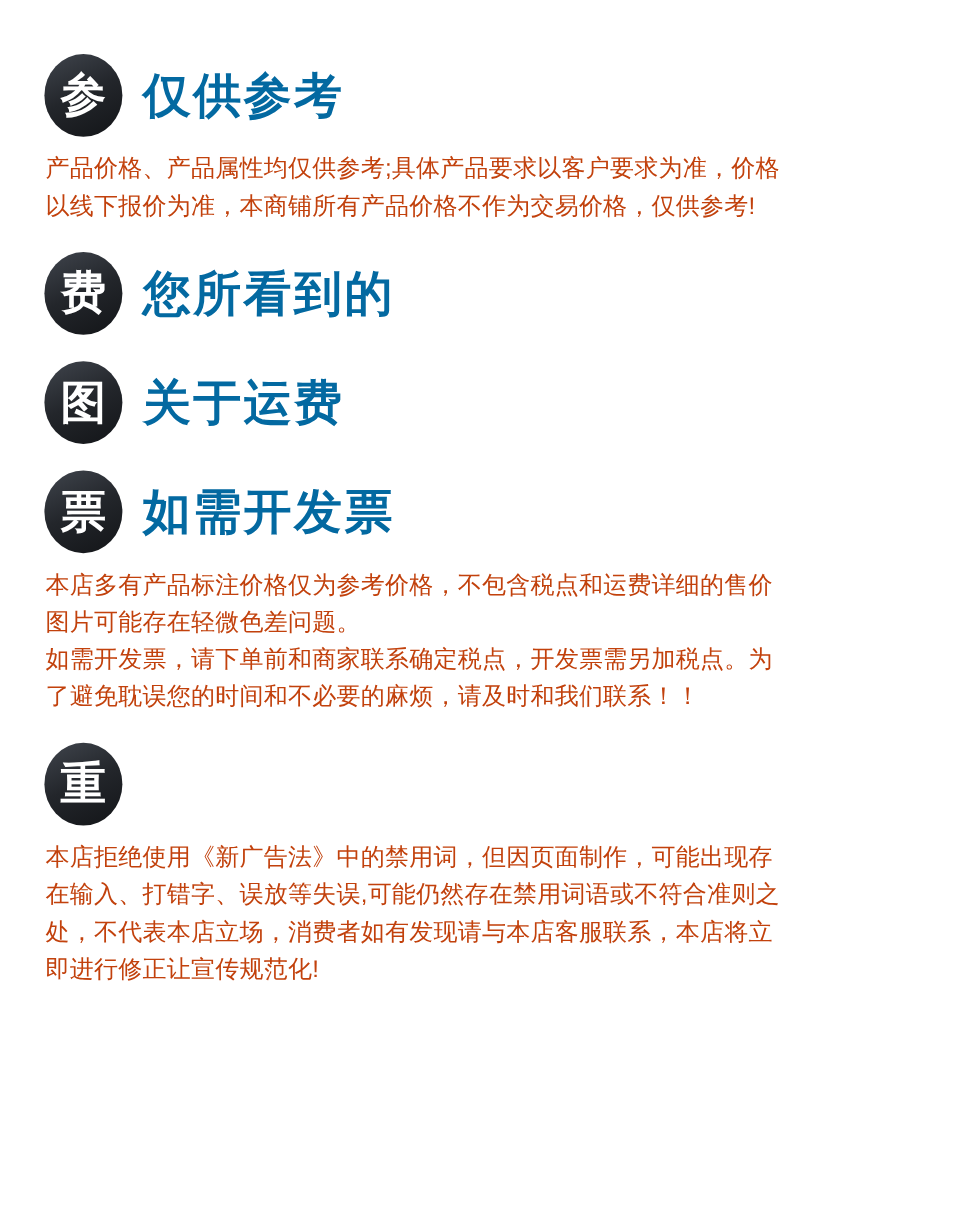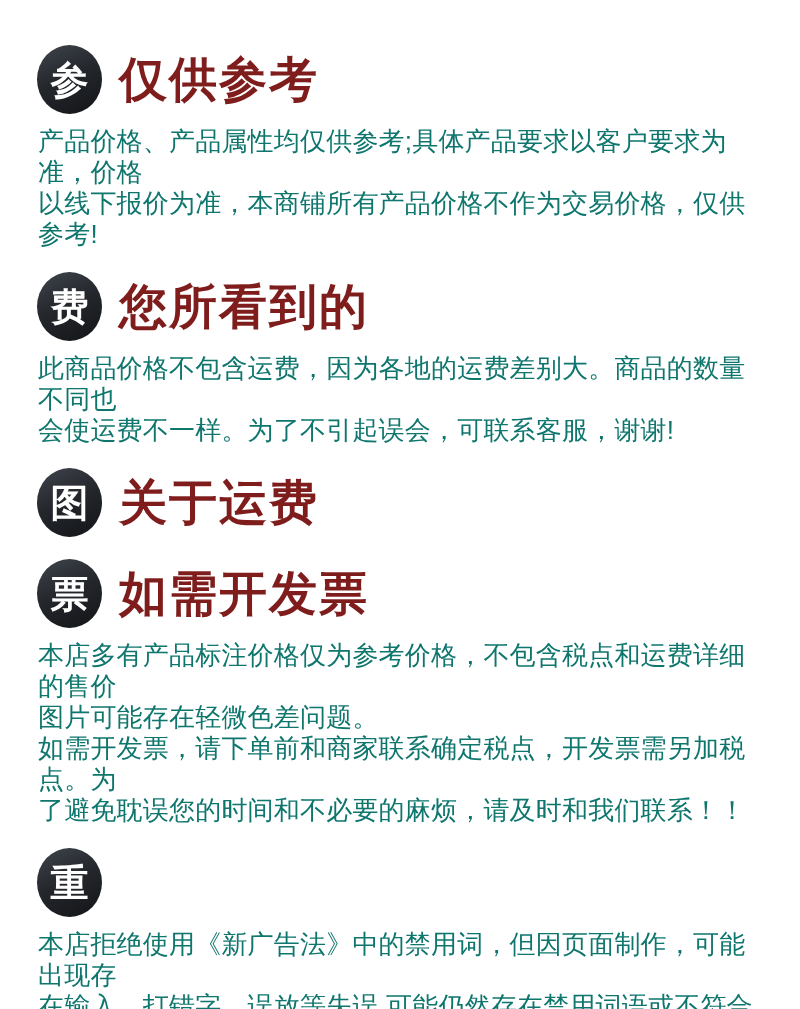--- a/index.html
+++ b/index.html
@@ -36,32 +36,31 @@
     font-size: 38px;
     font-weight: 700;
     line-height: 1;
     display: flex;
     align-items: center;
     justify-content: center;
     user-select: none;
   }
   .section-title {
     margin: 0 0 0 17px;
-    font-size: 48px;
+    font-size: 40px;
     font-weight: 700;
-    color: #7f1d1d;
+    color: #0369a1;
     letter-spacing: 2px;
     line-height: 1;
-    font-family: Liberation Serif, serif;
   }
   .section-body {
     margin: 12px 0 0 1px;
-    font-size: 26px;
+    font-size: 20px;
     line-height: 31px;
-    color: #0f766e;
+    color: #c2410c;
     white-space: pre-line;
     letter-spacing: 0.2px;
   }
 </style>
 </head>
 <body>
 
 <main class="page">
 
   <section class="section">
@@ -71,22 +70,20 @@
     </div>
     <p class="section-body">产品价格、产品属性均仅供参考;具体产品要求以客户要求为准，价格
 以线下报价为准，本商铺所有产品价格不作为交易价格，仅供参考!</p>
   </section>
 
   <section class="section">
     <div class="section-header">
       <div class="badge-icon">费</div>
       <h2 class="section-title">您所看到的</h2>
     </div>
-    <p class="section-body">此商品价格不包含运费，因为各地的运费差别大。商品的数量不同也
-会使运费不一样。为了不引起误会，可联系客服，谢谢!</p>
   </section>
 
   <section class="section">
     <div class="section-header">
       <div class="badge-icon">图</div>
       <h2 class="section-title">关于运费</h2>
     </div>
   </section>
 
   <section class="section">

